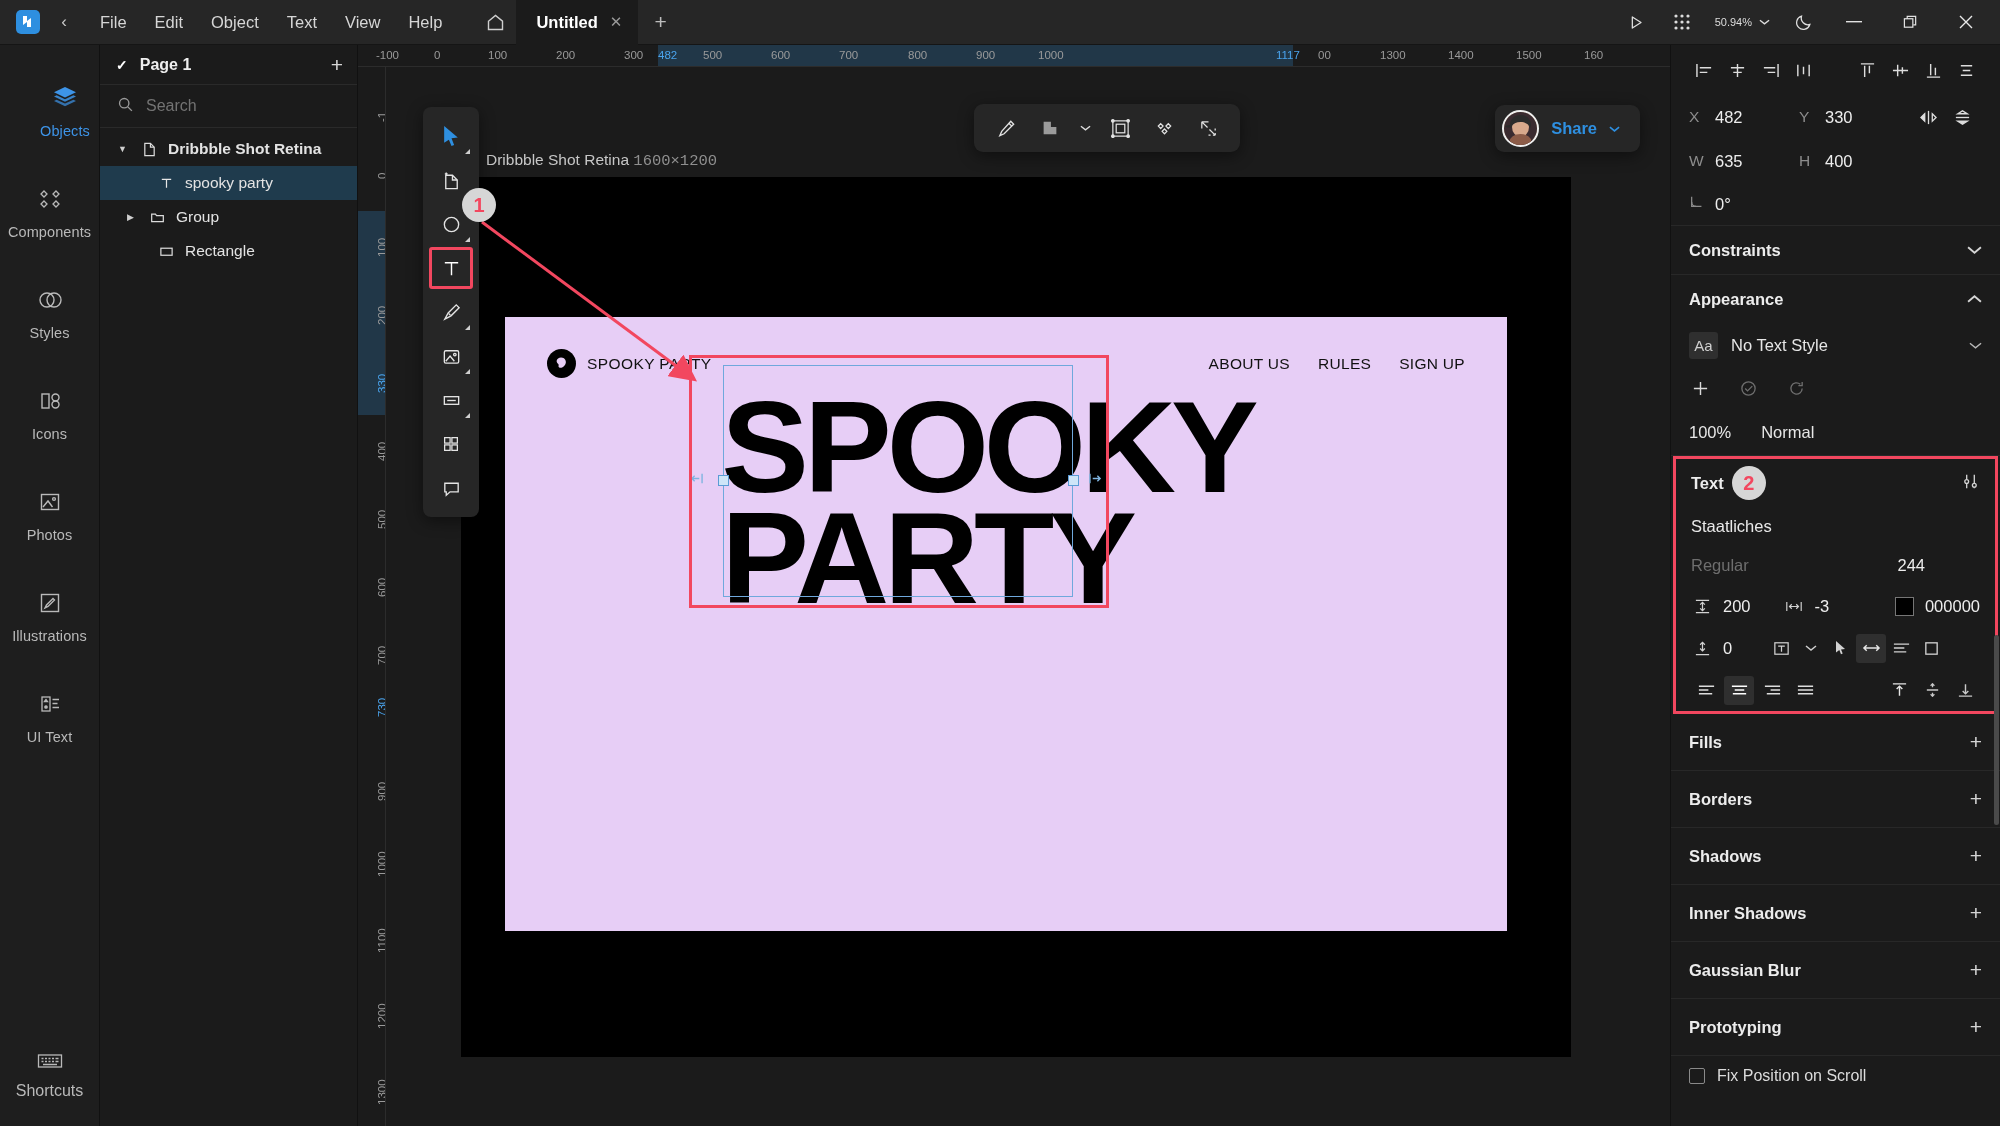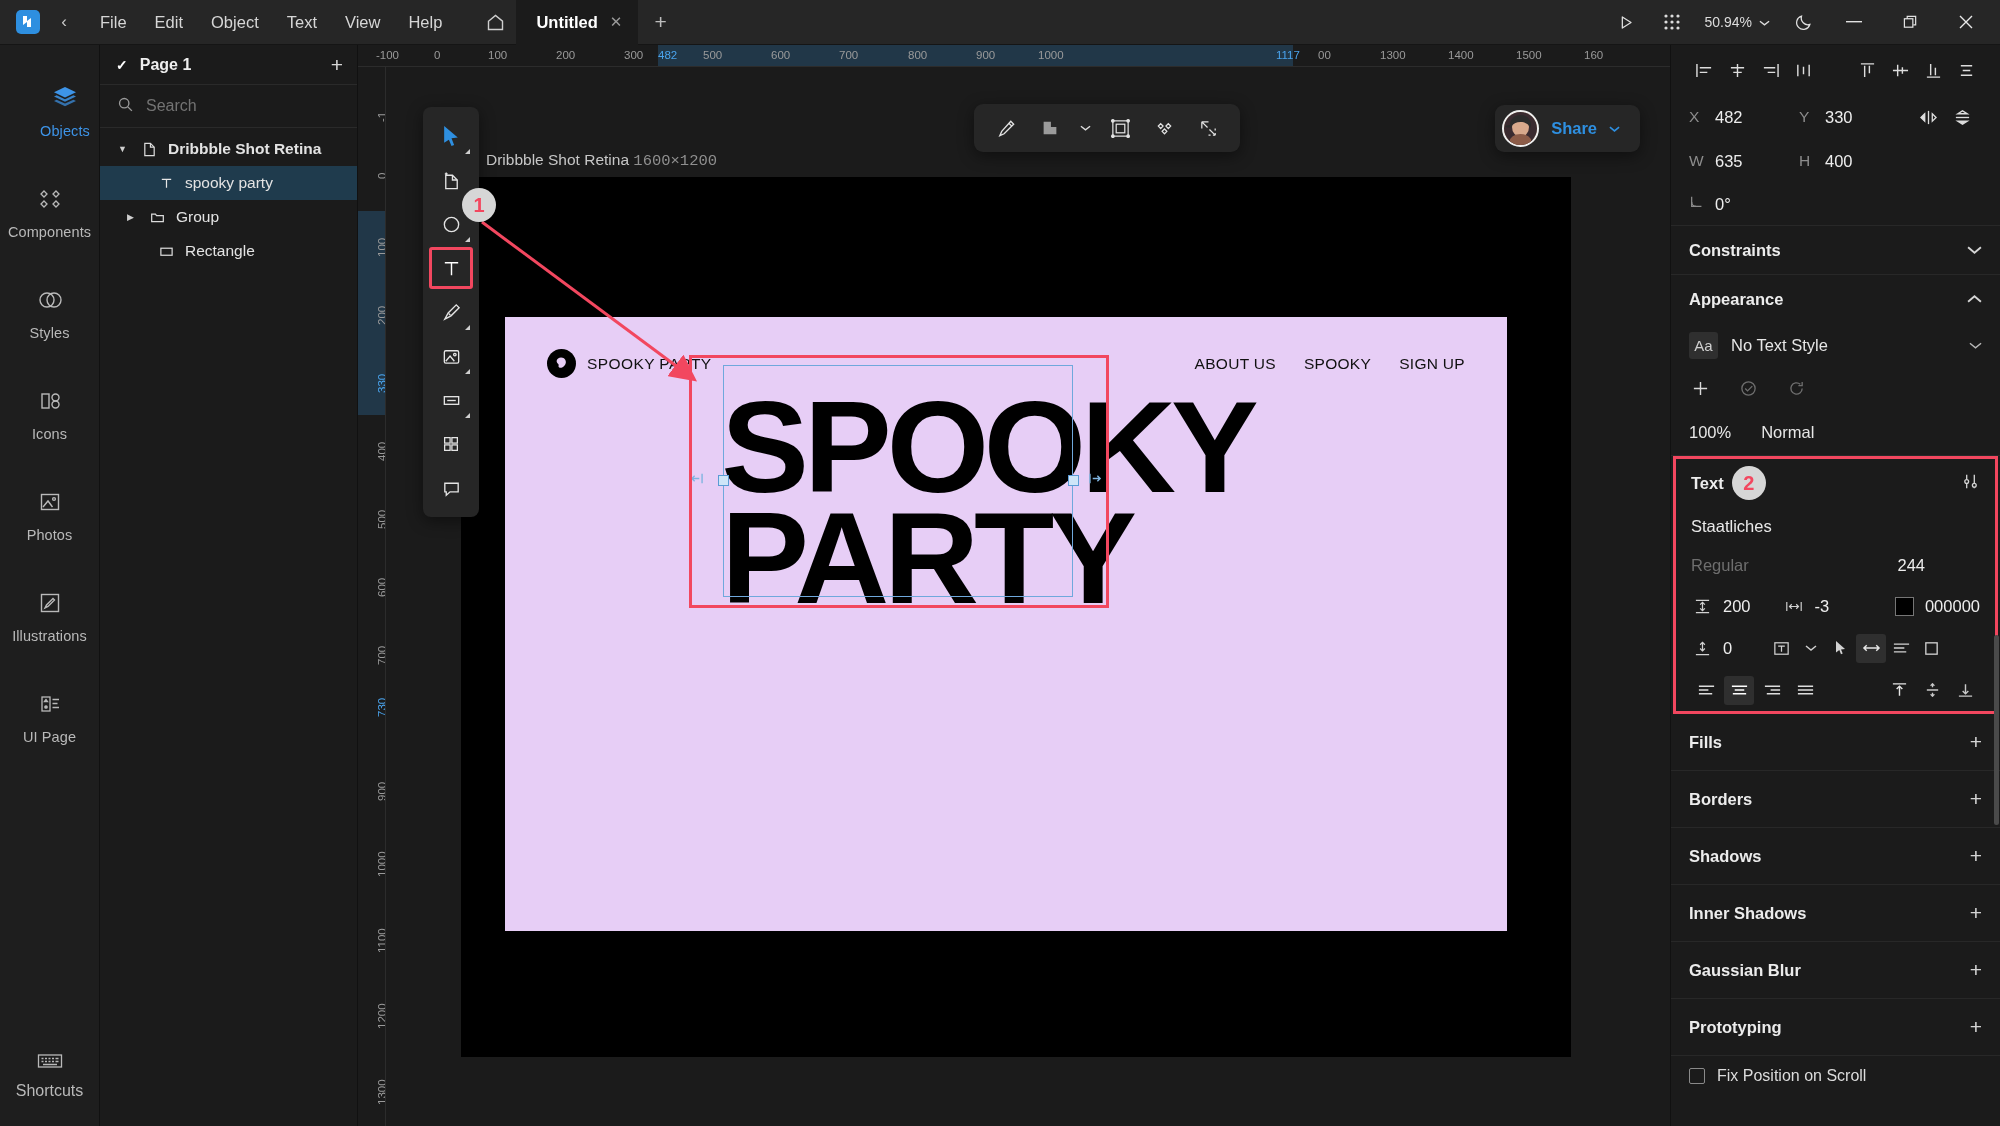--- a/index.html
+++ b/index.html
@@ -28,21 +28,21 @@
   .home-btn { width: 42px; display: flex; align-items: center; justify-content: center; margin-left: 18px; }
   .tabstrip { display: flex; align-items: stretch; height: 45px; }
   .tab {
     display: flex; align-items: center; gap: 12px; padding: 0 16px 0 20px;
     background: #1b1b1b; font-size: 16.5px; font-weight: bold; color: #fff;
   }
   .tab .tab-close { color: #9a9a9a; font-size: 15px; font-weight: normal; }
   .tab-add { display: flex; align-items: center; padding: 0 16px; color: #bdbdbd; font-size: 21px; }
   .topbar-right { margin-left: auto; display: flex; align-items: center; gap: 0; padding-right: 6px; }
   .tb-btn { width: 46px; height: 45px; display: flex; align-items: center; justify-content: center; color: #d6d6d6; }
-  .zoomctl { display: flex; align-items: center; gap: 7px; padding: 0 10px; font-size: 14px; color: #dcdcdc; height: 45px; }
+  .zoomctl { display: flex; align-items: center; gap: 7px; padding: 0 10px; font-size: 11px; color: #dcdcdc; height: 45px; }
   .win-btn { width: 56px; height: 45px; display: flex; align-items: center; justify-content: center; color: #e2e2e2; }
 
   
   .body { flex: 1; display: flex; min-height: 0; }
 
   
   .rail {
     width: 100px; background: #1e1e1e; border-right: 1px solid #111;
     display: flex; flex-direction: column; align-items: center; padding-top: 26px;
     position: relative; flex: 0 0 100px;
@@ -360,21 +360,21 @@
       </div>
       <div class="rail-item">
         <span>
           <svg width="28" height="28" viewBox="0 0 28 28" fill="none" stroke="#b9b9b9" stroke-width="1.3">
               <rect x="6" y="7" width="8" height="14"></rect>
               <path d="M16.5 9.5H23M16.5 13.5H21.5M16.5 17.5H23"></path>
               <path d="M8.5 11.5l1.5-2 1.5 2z" fill="#b9b9b9"></path>
               <circle cx="10" cy="17" r="1.2" fill="#b9b9b9"></circle>
             </svg>
         </span>
-        <span class="rail-label">UI Page</span>
+        <span class="rail-label">UI Text</span>
       </div>
       <div class="rail-spacer"></div>
       <div class="rail-bottom">
         <span>
           <svg width="28" height="20" viewBox="0 0 28 20" fill="none" stroke="#b9b9b9" stroke-width="1.3">
               <rect x="2.5" y="4" width="23" height="12"></rect>
               <path d="M5.5 7.5h2M9 7.5h2M12.5 7.5h2M16 7.5h2M19.5 7.5h3M5.5 10.5h2M9 10.5h2M12.5 10.5h2M16 10.5h2M19.5 10.5h3M7 13.5h14"></path>
             </svg>
         </span>
         <span class="rail-label">Shortcuts</span>
@@ -505,21 +505,21 @@
               <div class="brand">
                 <div class="brand-logo">
                   <svg width="17" height="17" viewBox="0 0 20 20" fill="#e7cef6">
                       <path d="M6 4c3-2 8-1 9 3 .7 2.7-1 5-2.5 6.4-1.6 1.5-4 2.2-5.5 1-1.3-1 .3-2.3-.6-3.4C5.4 9.7 4 8.4 4.3 6.8 4.5 5.6 5 4.6 6 4z"></path>
                     </svg>
                 </div>
                 <span class="brand-name">SPOOKY PARTY</span>
               </div>
               <div class="design-links">
                 <span>ABOUT US</span>
-                <span>SPOOKY</span>
+                <span>RULES</span>
                 <span>SIGN UP</span>
               </div>
             </div>
 
             <div class="bigtext" style="left:220px;top:75px;width:370px;font-size:129px">SPOOKY
 PARTY</div>
 
           </div>
 
           <div class="selbox" style="left:262px;top:188px;width:350px;height:232px"></div>

